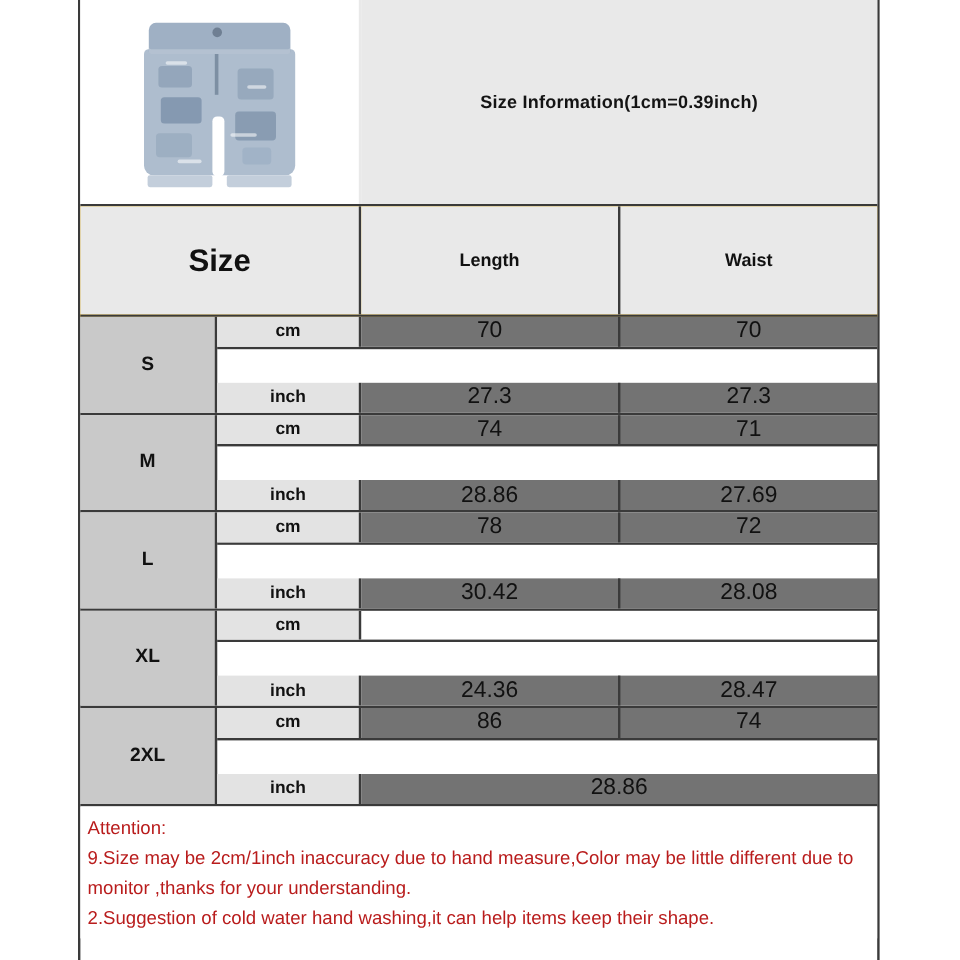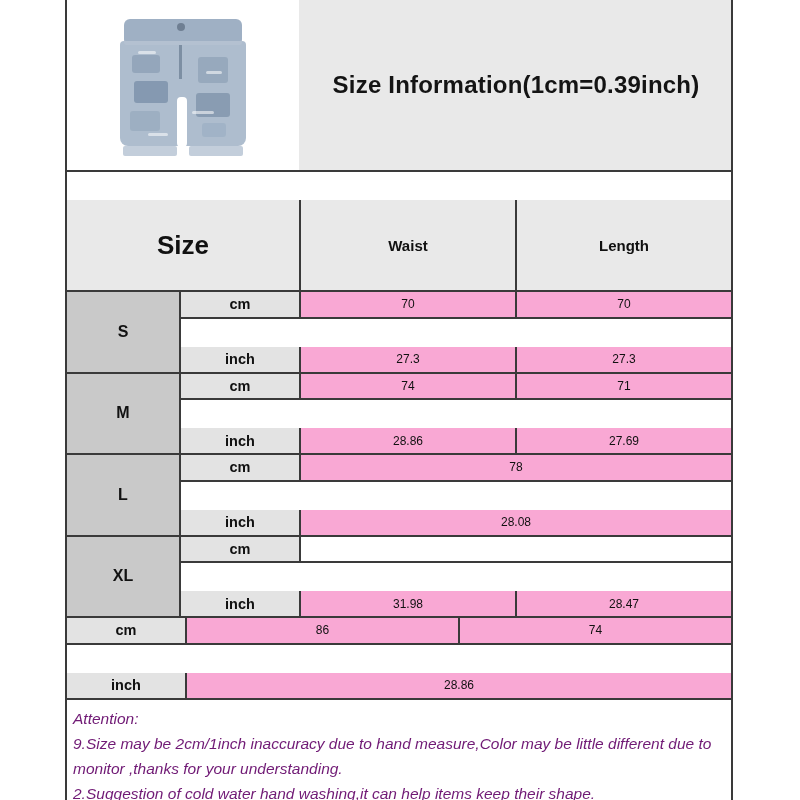--- a/index.html
+++ b/index.html
@@ -50,21 +50,21 @@
     overflow: hidden;
   }
   .header-title-cell {
     flex: 1;
     display: flex;
     align-items: center;
     justify-content: center;
     background: #e9e9e9;
   }
   .header-title {
-    font-size: 24px;
+    font-size: 15px;
     font-weight: bold;
     letter-spacing: .2px;
     color: #141414;
     text-align: center;
   }
 
   
   .shorts {
     position: relative;
     width: 130px;
@@ -136,21 +136,20 @@
     background: #6f7f93;
     border-radius: 50%;
   }
 
   
   .colhead-row {
     display: flex;
     height: 90px;
     border-bottom: 2px solid #3a3a3a;
     background: #eab308;
-    margin-top: 28px;
   }
   .colhead-size {
     width: 232px;
     display: flex;
     align-items: center;
     justify-content: center;
     font-size: 26px;
     font-weight: bold;
     border-right: 2px solid #3a3a3a;
     background: #e9e9e9;
@@ -198,40 +197,39 @@
     background: #e3e3e3;
     display: flex;
     align-items: center;
     justify-content: center;
     font-size: 14.5px;
     font-weight: bold;
     border-right: 2px solid #3a3a3a;
   }
   .val-cell {
     flex: 1;
-    background: #f9a8d4;
-    display: flex;
-    align-items: center;
-    justify-content: center;
-    font-size: 12px;
+    background: #737373;
+    display: flex;
+    align-items: center;
+    justify-content: center;
+    font-size: 19px;
   }
   .val-cell + .val-cell { border-left: 2px solid #3a3a3a; }
 
   
   .attention {
     padding: 6px 4px 4px 4px;
     background: #ffffff;
   }
   .attention .line {
     font-size: 15.5px;
     line-height: 25px;
-    color: #701a75;
+    color: #b91c1c;
     padding-left: 2px;
     white-space: nowrap;
-    font-style: italic;
   }
   .attention .wrap { white-space: normal; }
 </style>
 </head>
 <body>
 
 <div class="page">
   <div class="sheet">
 
     <div class="header-row">
@@ -256,22 +254,22 @@
           <div class="btn"></div>
         </div>
       </div>
       <div class="header-title-cell">
         <div class="header-title">Size Information(1cm=0.39inch)</div>
       </div>
     </div>
 
     <div class="colhead-row">
       <div class="colhead-size">Size</div>
+      <div class="colhead-cell">Length</div>
       <div class="colhead-cell">Waist</div>
-      <div class="colhead-cell">Length</div>
     </div>
 
     <div class="size-block">
       <div class="size-label">S</div>
       <div class="size-rows">
         <div class="unit-row first">
           <div class="unit-cell">cm</div>
           <div class="val-cell">70</div>
           <div class="val-cell">70</div>
         </div>
@@ -298,43 +296,46 @@
         </div>
       </div>
     </div>
 
     <div class="size-block">
       <div class="size-label">L</div>
       <div class="size-rows">
         <div class="unit-row first">
           <div class="unit-cell">cm</div>
           <div class="val-cell">78</div>
-        </div>
-        <div class="unit-row">
-          <div class="unit-cell">inch</div>
+          <div class="val-cell">72</div>
+        </div>
+        <div class="unit-row">
+          <div class="unit-cell">inch</div>
+          <div class="val-cell">30.42</div>
           <div class="val-cell">28.08</div>
         </div>
       </div>
     </div>
 
     <div class="size-block">
       <div class="size-label">XL</div>
       <div class="size-rows">
         <div class="unit-row first">
           <div class="unit-cell">cm</div>
         </div>
         <div class="unit-row">
           <div class="unit-cell">inch</div>
-          <div class="val-cell">31.98</div>
+          <div class="val-cell">24.36</div>
           <div class="val-cell">28.47</div>
         </div>
       </div>
     </div>
 
     <div class="size-block">
+      <div class="size-label">2XL</div>
       <div class="size-rows">
         <div class="unit-row first">
           <div class="unit-cell">cm</div>
           <div class="val-cell">86</div>
           <div class="val-cell">74</div>
         </div>
         <div class="unit-row">
           <div class="unit-cell">inch</div>
           <div class="val-cell">28.86</div>
         </div>

